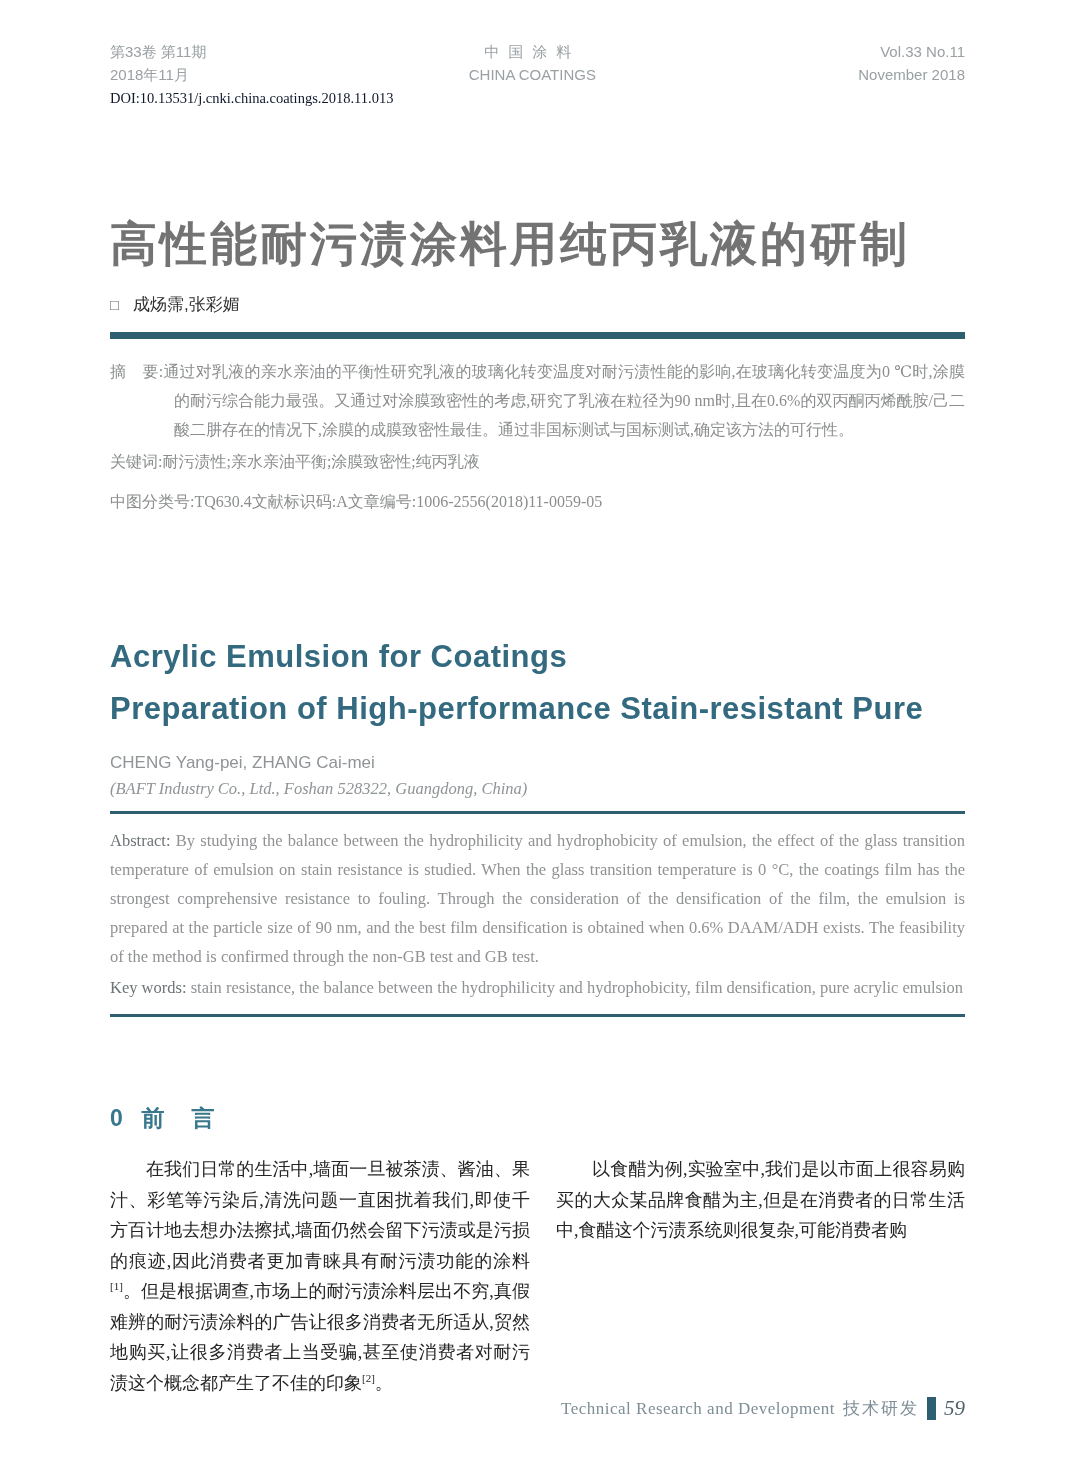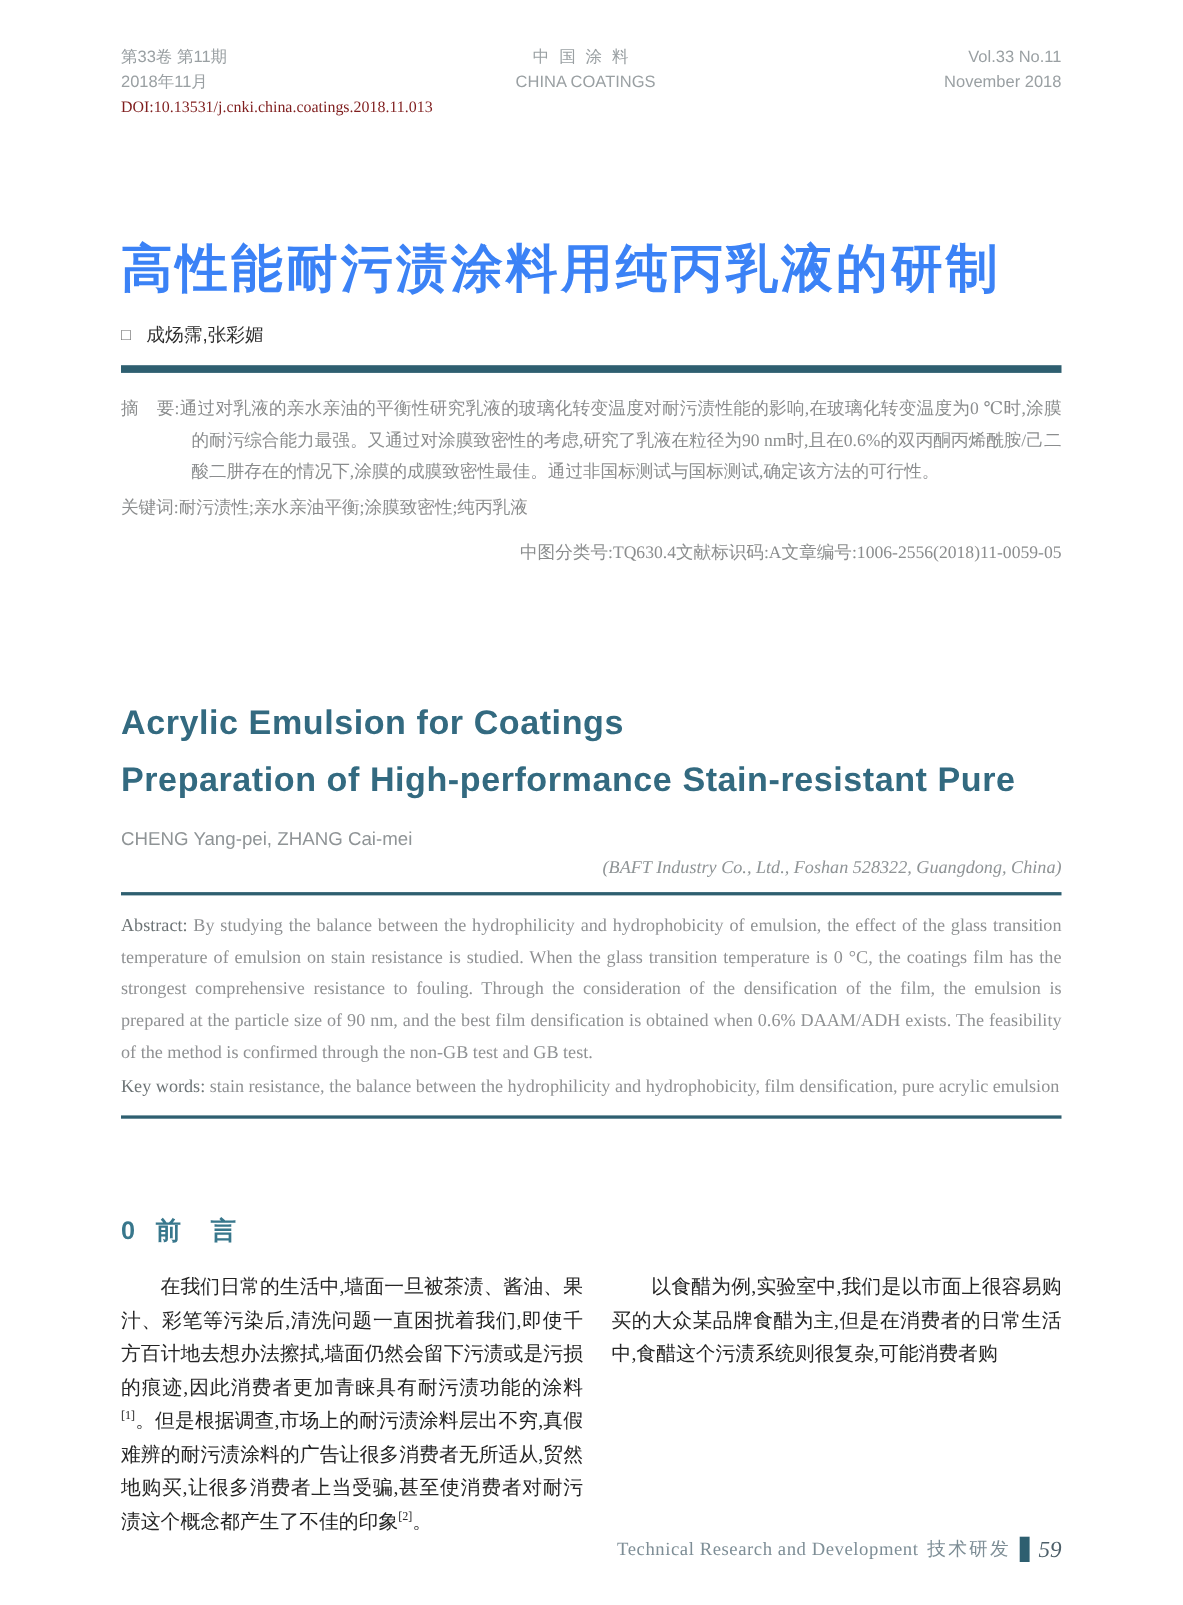--- a/index.html
+++ b/index.html
@@ -12,55 +12,55 @@
 
   
   .jheader{display:flex;justify-content:space-between;align-items:flex-end;
     font-family:"Liberation Sans","DejaVu Sans",sans-serif;
     color:#9aa0a3;font-size:15px;line-height:23px;}
   .jheader .col{white-space:nowrap;}
   .jheader .center{text-align:center;}
   .jheader .center .zh{letter-spacing:9px;}
   .jheader .right{text-align:right;}
   .doi{font-family:"Liberation Serif","DejaVu Serif",serif;
-    color:#7f1d1d;font-size:14.5px;margin-top:4px;}
+    color:#0f172a;font-size:14.5px;margin-top:4px;}
 
   
   .zh-title{
     margin-top:110px;
     font-family:"Liberation Sans","DejaVu Sans",sans-serif;
     font-weight:bold;font-size:47px;letter-spacing:3px;
-    color:#3b82f6;line-height:1.15;
+    color:#737373;line-height:1.15;
   }
   .zh-authors{margin-top:22px;font-size:17px;color:#2f2f2f;
     font-family:"Liberation Sans","DejaVu Sans",sans-serif;display:flex;align-items:center;gap:14px;}
   .zh-authors .marker{color:#6b6b6b;font-size:15px;}
   .zh-affil{margin-top:6px;margin-left:32px;font-size:16.5px;color:#2f2f2f;
     font-family:"Liberation Sans","DejaVu Sans",sans-serif;}
 
   .rule-thick{height:7px;background:#2e5f70;margin-top:16px;}
 
   
   .zh-abs{margin-top:18px;font-size:16px;line-height:29px;color:#8b8d8e;text-align:justify;}
   .zh-abs .hang{padding-left:64px;text-indent:-64px;}
   .zh-abs .label{color:#8b8d8e;}
   .zh-kw{margin-top:3px;font-size:16px;line-height:29px;color:#8b8d8e;}
-  .zh-class{display:flex;justify-content:flex-end;margin-top:16px;
+  .zh-class{display:flex;justify-content:flex-start;margin-top:16px;
     font-size:16px;color:#8b8d8e;}
 
   
   .en-title{
     margin-top:118px;
     font-family:"Liberation Sans","DejaVu Sans",sans-serif;
     font-weight:bold;font-size:31px;color:#336a80;line-height:52px;
     letter-spacing:0.5px;
   }
   .en-authors{margin-top:18px;font-family:"Liberation Sans","DejaVu Sans",sans-serif;
     font-size:17px;color:#8f9496;}
-  .en-affil{margin-top:6px;font-style:italic;font-size:16.5px;color:#8f9496;text-align:right;}
+  .en-affil{margin-top:6px;font-style:italic;font-size:16.5px;color:#8f9496;}
   .rule-med{height:3px;background:#2e5f70;margin-top:12px;}
 
   .en-abs{margin-top:12px;font-size:16.5px;line-height:29px;color:#8f9193;text-align:justify;}
   .en-abs .label, .en-kw .label{font-weight:normal;color:#6d7476;}
   .en-kw{margin-top:2px;font-size:16.5px;line-height:29px;color:#8f9193;}
 
   
   .section-head{
     margin-top:86px;
     font-family:"Liberation Sans","DejaVu Sans",sans-serif;

